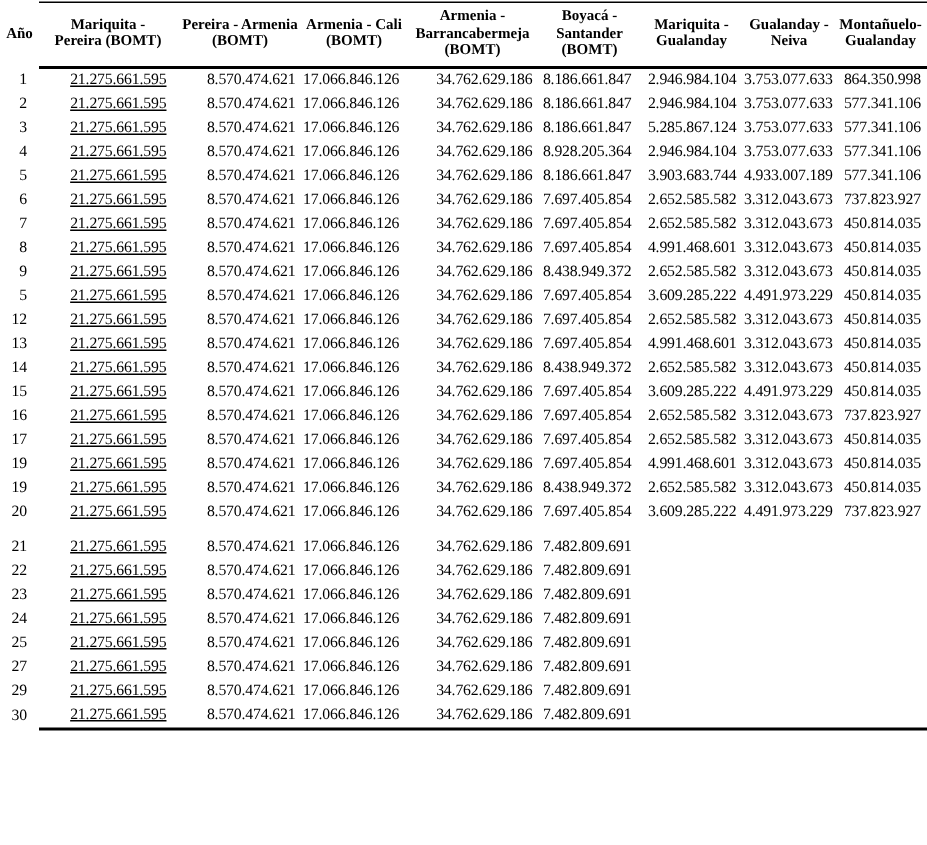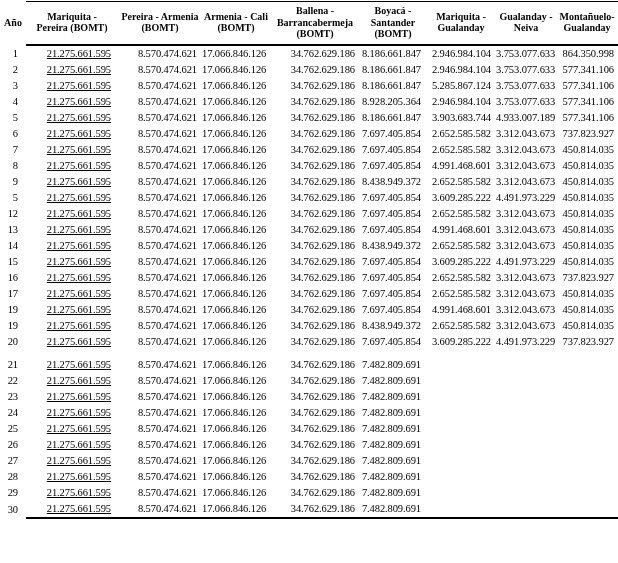--- a/index.html
+++ b/index.html
@@ -80,21 +80,21 @@
   </colgroup>
   <thead>
     <tr>
         <th>Año</th>
         <th>Mariquita -
 Pereira (BOMT)</th>
         <th>Pereira - Armenia
 (BOMT)</th>
         <th>Armenia - Cali
 (BOMT)</th>
-        <th>Ballena -
+        <th>Armenia -
 Barrancabermeja
 (BOMT)</th>
         <th>Boyacá -
 Santander
 (BOMT)</th>
         <th>Mariquita -
 Gualanday</th>
         <th>Gualanday -
 Neiva</th>
         <th>Montañuelo-
@@ -360,43 +360,21 @@
         <td class="col-1">21.275.661.595</td>
         <td class="col-2">8.570.474.621</td>
         <td class="col-3">17.066.846.126</td>
         <td class="col-4">34.762.629.186</td>
         <td class="col-5">7.482.809.691</td>
         <td class="col-6"></td>
         <td class="col-7"></td>
         <td class="col-8"></td>
       </tr>
       <tr>
-        <td>26</td>
-        <td class="col-1">21.275.661.595</td>
-        <td class="col-2">8.570.474.621</td>
-        <td class="col-3">17.066.846.126</td>
-        <td class="col-4">34.762.629.186</td>
-        <td class="col-5">7.482.809.691</td>
-        <td class="col-6"></td>
-        <td class="col-7"></td>
-        <td class="col-8"></td>
-      </tr>
-      <tr>
         <td>27</td>
-        <td class="col-1">21.275.661.595</td>
-        <td class="col-2">8.570.474.621</td>
-        <td class="col-3">17.066.846.126</td>
-        <td class="col-4">34.762.629.186</td>
-        <td class="col-5">7.482.809.691</td>
-        <td class="col-6"></td>
-        <td class="col-7"></td>
-        <td class="col-8"></td>
-      </tr>
-      <tr>
-        <td>28</td>
         <td class="col-1">21.275.661.595</td>
         <td class="col-2">8.570.474.621</td>
         <td class="col-3">17.066.846.126</td>
         <td class="col-4">34.762.629.186</td>
         <td class="col-5">7.482.809.691</td>
         <td class="col-6"></td>
         <td class="col-7"></td>
         <td class="col-8"></td>
       </tr>
       <tr>

